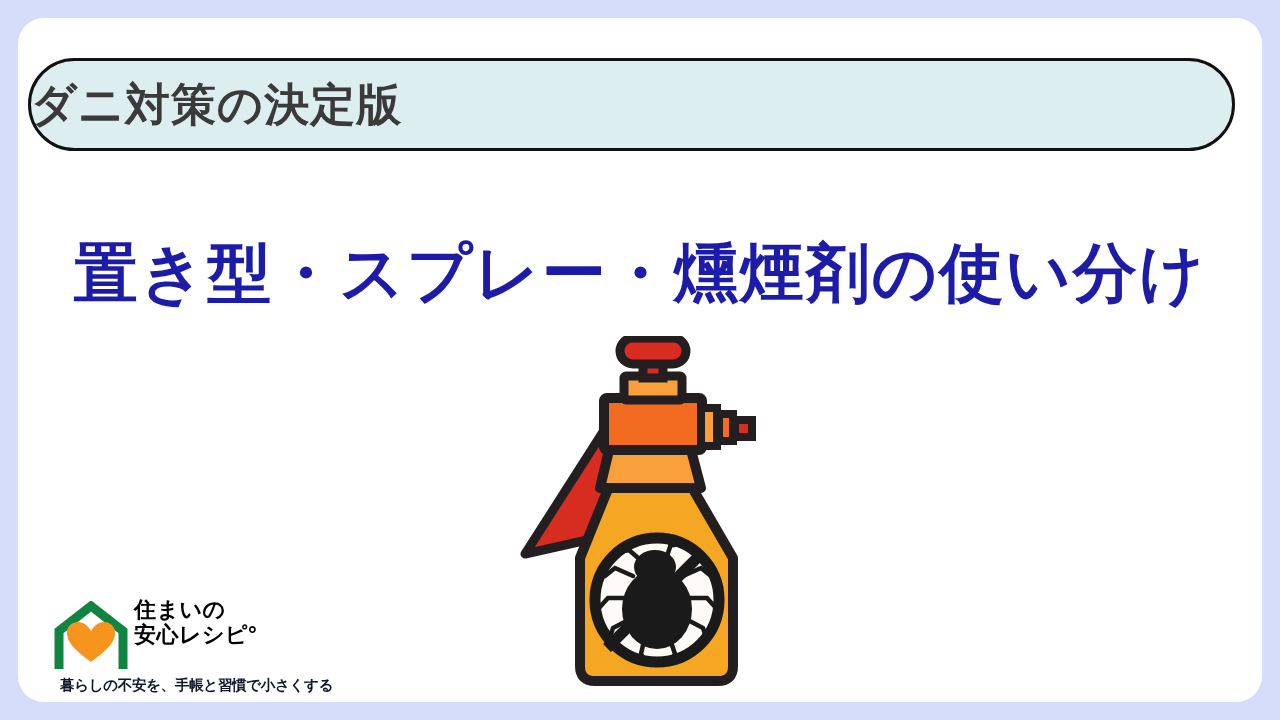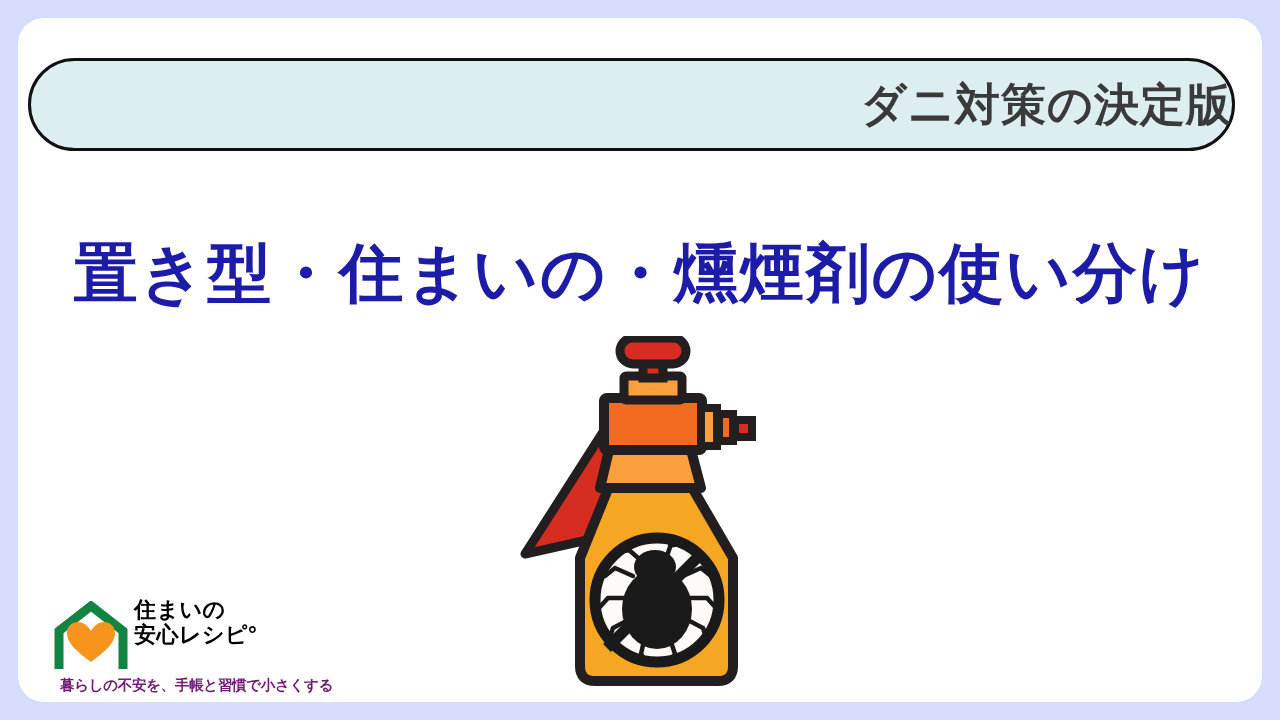--- a/index.html
+++ b/index.html
@@ -31,21 +31,21 @@
     position: absolute;
     left: 10px;
     top: 40px;
     width: 1207px;
     height: 93px;
     background: #ddeef0;
     border: 3px solid #111111;
     border-radius: 47px;
     display: flex;
     align-items: center;
-    justify-content: flex-end;
+    justify-content: flex-start;
   }
 
   #header-pill-text {
     font-size: 45px;
     font-weight: bold;
     color: #3a3a3a;
     letter-spacing: 1px;
     line-height: 1;
     white-space: nowrap;
   }
@@ -106,35 +106,35 @@
     letter-spacing: 0.5px;
     white-space: nowrap;
   }
   #brand-tagline {
     position: absolute;
     left: 12px;
     top: 80px;
     width: 268px;
     font-size: 14.5px;
     font-weight: bold;
-    color: #701a75;
+    color: #0f172a;
     letter-spacing: -0.3px;
     white-space: nowrap;
   }
 </style>
 </head>
 <body>
 
 <div id="slide-card">
 
   <div id="header-pill">
     <div id="header-pill-text">ダニ対策の決定版</div>
   </div>
 
-  <div id="main-title">置き型・住まいの・燻煙剤の使い分け</div>
+  <div id="main-title">置き型・スプレー・燻煙剤の使い分け</div>
 
   <div id="illustration">
     <svg viewBox="0 0 290 360" xmlns="http://www.w3.org/2000/svg">
 
       <g>
         <path d="M 105 85 L 142 85 L 118 196 L 20 218 Z" fill="#d62d20" stroke="#231f20" stroke-width="9" stroke-linejoin="round"></path>
       </g>
 
       <g>
         <path d="M 105 148 L 185 148 L 228 222 L 228 330

